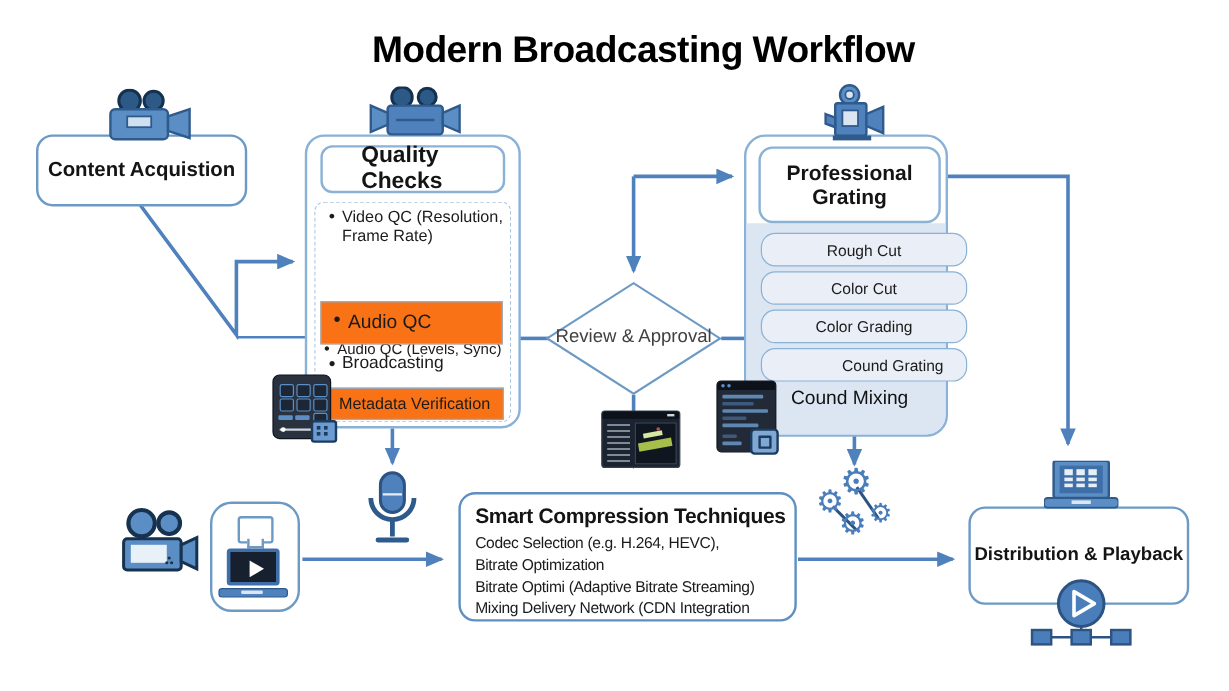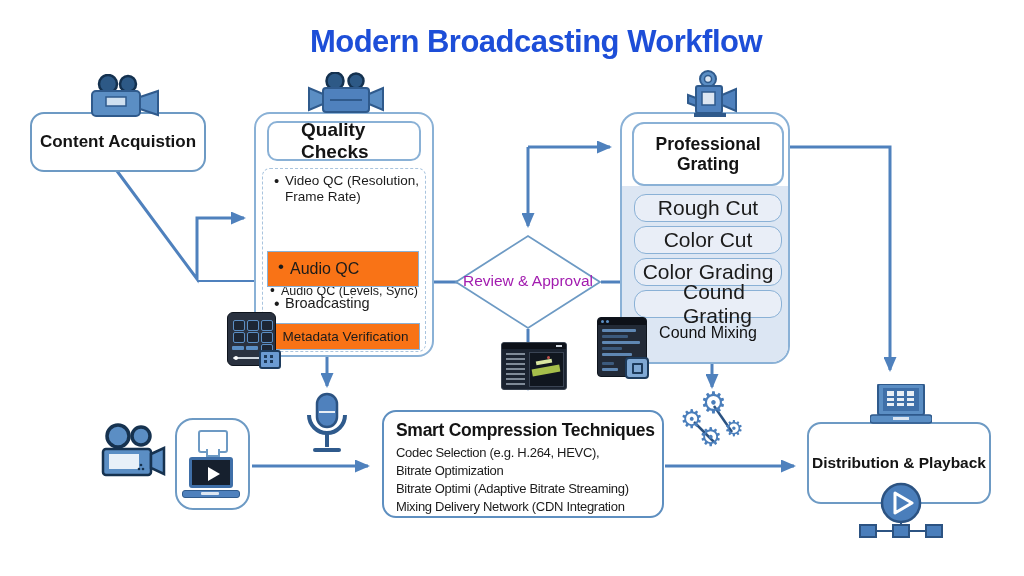--- a/index.html
+++ b/index.html
@@ -2,46 +2,46 @@
 <html><head>
 <meta charset="utf-8">
 <style>
   html,body{margin:0;padding:0;background:#ffffff;}
   .canvas{position:relative;width:1024px;height:576px;background:#ffffff;overflow:hidden;
           font-family:"Liberation Sans", sans-serif;color:#141414;}
   .abs{position:absolute;}
   .layer-arrows{position:absolute;left:0;top:0;z-index:1;}
   .z2{z-index:2;} .z3{z-index:3;} .z4{z-index:4;}
 
-  .page-title{left:0;right:0;top:24px;text-align:center;font-size:31px;font-weight:bold;letter-spacing:-0.5px;color:#1d4ed8;padding-left:48px;}
+  .page-title{left:0;right:0;top:24px;text-align:center;font-size:31px;font-weight:bold;letter-spacing:-0.5px;color:#000000;padding-left:48px;}
 
   
   .node{background:#fff;border:2px solid #6d9ac4;border-radius:14px;display:flex;align-items:center;justify-content:center;text-align:center;box-sizing:border-box;}
   .ca-box{left:30px;top:112px;width:176px;height:60px;font-size:17px;font-weight:bold;}
   .dist-box{left:807px;top:422px;width:184px;height:82px;font-size:15.5px;font-weight:bold;white-space:nowrap;}
 
   
   .qc-outer{left:254px;top:112px;width:180px;height:245px;background:#fff;border:2px solid #8ab1d6;border-radius:16px;box-sizing:border-box;}
   .qc-header{left:267px;top:121px;width:154px;height:40px;background:#fff;border:2px solid #8ab1d6;border-radius:10px;display:flex;align-items:center;justify-content:center;font-size:19px;font-weight:bold;box-sizing:border-box;padding-left:32px;}
   .qc-inner{left:262px;top:168px;width:164px;height:184px;border:1.6px dashed #a9c4de;border-radius:8px;box-sizing:border-box;}
   .qc-bullet{position:absolute;padding-left:13px;line-height:1.22;color:#1b1b1b;}
   .qc-bullet::before{content:"•";position:absolute;left:2px;top:-1px;font-size:1.1em;}
   .qc-sub{position:absolute;background:#f97316;border:1.5px solid #8ab1d6;border-radius:0;box-sizing:border-box;display:flex;align-items:center;color:#1b1b1b;}
   .qc-sub.bulleted{padding-left:22px;}
   .qc-sub.bulleted::before{content:"•";position:absolute;left:10px;top:5px;font-size:17px;}
 
   
   .pe-outer{left:620px;top:112px;width:170px;height:252px;background:#fff;border:2px solid #8ab1d6;border-radius:18px;box-sizing:border-box;overflow:hidden;}
   .pe-fill{position:absolute;left:0px;top:72px;right:0px;bottom:0px;background:#dce6f3;}
   .pe-header{left:632px;top:122px;width:152px;height:64px;background:#fff;border:2px solid #8ab1d6;border-radius:12px;display:flex;align-items:center;justify-content:center;text-align:center;font-size:17.5px;font-weight:bold;line-height:1.15;box-sizing:border-box;}
-  .pe-step{left:634px;width:148px;height:28px;background:#e9eef7;border:1.5px solid #8ab1d6;border-radius:12px;display:flex;align-items:center;justify-content:center;font-size:21px;color:#1b1b1b;box-sizing:border-box;}
+  .pe-step{left:634px;width:172px;height:28px;background:#e9eef7;border:1.5px solid #8ab1d6;border-radius:12px;display:flex;align-items:center;justify-content:center;font-size:13px;color:#1b1b1b;box-sizing:border-box;}
   .pe-steptext{left:634px;top:324px;width:148px;text-align:center;font-size:16px;color:#111;}
 
   
-  .diamond-label{left:448px;top:272px;width:160px;text-align:center;font-size:15.5px;color:#a21caf;}
+  .diamond-label{left:448px;top:272px;width:160px;text-align:center;font-size:15.5px;color:#404040;}
 
   
   .sc-box{left:382px;top:410px;width:282px;height:108px;background:#fff;border:2px solid #5e8fc0;border-radius:14px;box-sizing:border-box;padding:8px 12px;}
   .sc-title{font-size:17.5px;font-weight:bold;letter-spacing:-0.3px;margin-bottom:3px;white-space:nowrap;}
   .sc-line{font-size:13px;letter-spacing:-0.3px;line-height:1.38;white-space:nowrap;color:#1b1b1b;}
 
   
   .keypad{left:227px;top:312px;width:47px;height:52px;background:#2a3240;border:1px solid #0e141d;border-radius:6px;}
   .keypad .k{position:absolute;width:10px;height:9px;background:#1d2634;border:1px solid #5b8ec4;border-radius:2px;}
   .keypad .b{position:absolute;width:12px;height:4px;background:#5b8ec4;border-radius:1px;}

